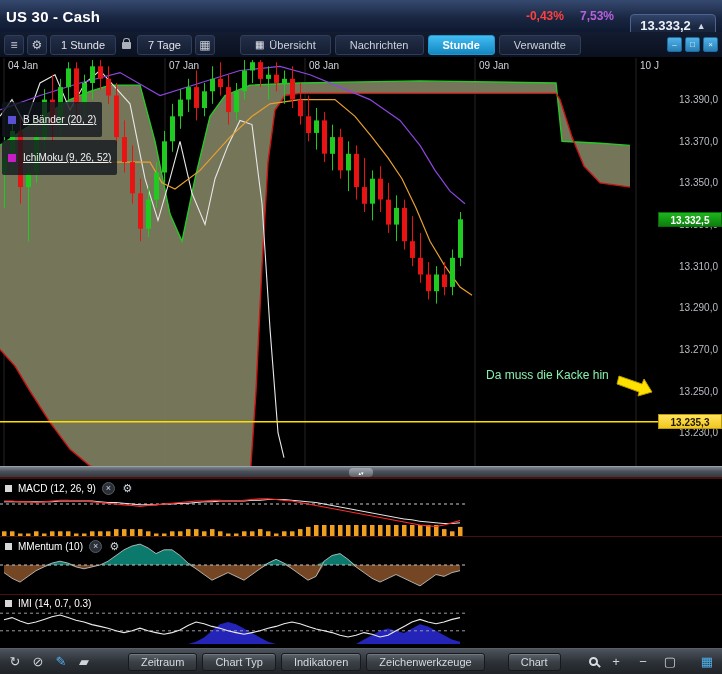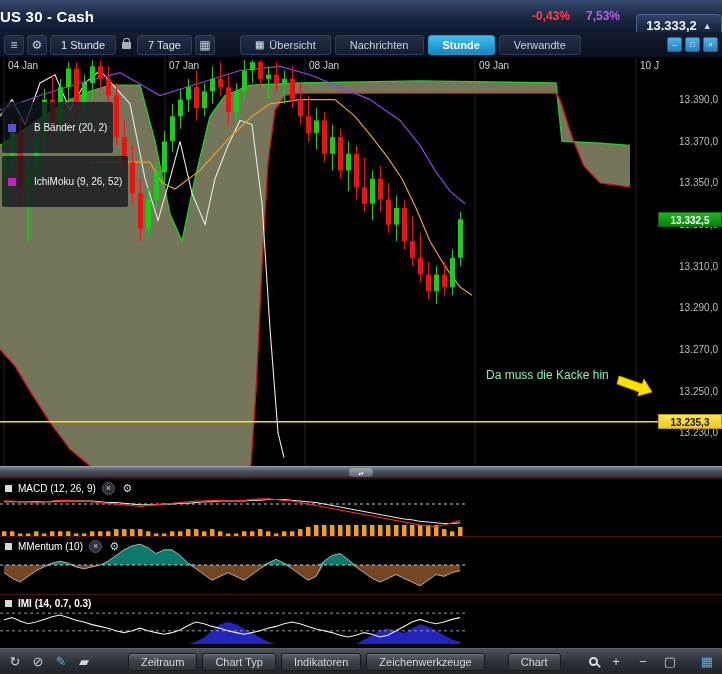--- a/index.html
+++ b/index.html
@@ -1,21 +1,21 @@
 <!DOCTYPE html>
 <html><head>
 <meta charset="utf-8">
 <style>
   html,body{margin:0;padding:0;background:#000;}
   body{font-family:"Liberation Sans",sans-serif;-webkit-font-smoothing:antialiased;}
   .app{position:relative;width:722px;height:674px;overflow:hidden;background:#000;}
 
   
   .top-bar{position:absolute;top:0;left:0;width:722px;height:32px;box-sizing:border-box;
-    background:linear-gradient(#35496f,#1a2742 55%,#0e1830);display:flex;align-items:center;padding:0 0;}
+    background:linear-gradient(#35496f,#1a2742 55%,#0e1830);display:flex;align-items:center;padding:0 6px;}
   .title{font-size:15px;font-weight:bold;color:#ffffff;letter-spacing:.2px;}
   .hdr-right{margin-left:auto;display:flex;align-items:center;gap:16px;}
   .pct{font-size:12px;font-weight:bold;}
   .pct.red{color:#ff4040;}
   .pct.purple{color:#b95fe0;}
   .price-btn{height:24px;min-width:86px;box-sizing:border-box;display:flex;align-items:center;justify-content:center;gap:6px;
     background:linear-gradient(#32446c,#1b2842 55%,#15203a);border:1px solid #4d628e;border-radius:4px;
     font-size:13px;font-weight:bold;cursor:pointer;padding:0 8px;}
   .price-btn.sell{color:#f7c73f;}
   .price-btn.buy{color:#eef2f8;margin-top:19px;}
@@ -39,40 +39,40 @@
   .tab .tab-ico{font-size:10px;color:#e8edf4;}
   .win-group{margin-left:auto;display:flex;align-items:center;}
   .win-btn{width:13px;height:13px;margin-left:3px;display:flex;align-items:center;justify-content:center;font-size:8px;color:#eaf6ff;
     background:linear-gradient(#4fb3e8,#2a7fb8);border:1px solid #1c6a9e;border-radius:2px;cursor:pointer;}
 
   
   .chart-area{position:absolute;top:58px;left:0;width:722px;height:408px;background:#000;}
   .chart-area svg{position:absolute;top:0;left:0;}
   svg text{font-family:"Liberation Sans",sans-serif;}
   .legend{position:absolute;top:44px;left:2px;z-index:4;}
-  .legend-item{display:flex;align-items:center;gap:18px;background:rgba(16,20,30,.78);padding:20px 6px;margin-bottom:3px;
-    font-size:10px;color:#f0f0f0;border-radius:2px;width:max-content;cursor:pointer;}
+  .legend-item{display:flex;align-items:center;gap:7px;background:rgba(16,20,30,.78);padding:12px 6px;margin-bottom:3px;
+    font-size:10px;color:#f0f0f0;border-radius:2px;width:max-content;cursor:pointer;text-decoration:underline;}
   .legend-sq{width:8px;height:8px;display:inline-block;}
   .annotation{position:absolute;left:486px;top:310px;font-size:12px;color:#86efac;z-index:4;white-space:nowrap;text-align:center;}
   .price-badge{position:absolute;right:0;width:64px;height:15px;box-sizing:border-box;display:flex;align-items:flex-end;justify-content:center;
     font-size:10px;font-weight:bold;z-index:5;}
   .price-badge.current{background:linear-gradient(#1db41d,#0c800c);color:#fff;border:1px solid #0a6a0a;}
   .price-badge.order{background:linear-gradient(#ffe25e,#f2c71e);color:#201a00;border:1px solid #b89a10;cursor:pointer;}
 
   
   .splitter{position:absolute;top:466px;left:0;width:722px;height:12px;box-sizing:border-box;
     background:linear-gradient(#7c828b,#4a5059 45%,#34383f);border-top:1px solid #9aa0a8;border-bottom:1px solid #4a1010;}
   .splitter-handle{position:absolute;left:349px;top:1px;width:24px;height:9px;display:flex;align-items:center;justify-content:center;gap:1px;
     background:linear-gradient(#a2a8b0,#5a6068);border-radius:4px;font-size:5px;color:#fff;cursor:row-resize;}
 
   
   .panel{position:absolute;left:0;width:722px;box-sizing:border-box;background:#000;border-top:1px solid #4a1010;}
   #panel-macd{top:478px;height:58px;}
   #panel-mm{top:536px;height:58px;}
-  #panel-imi{top:594px;height:54px;font-weight:bold;}
+  #panel-imi{top:594px;height:54px;}
   .panel svg{position:absolute;top:1px;left:0;}
   .panel-header{position:absolute;top:3px;left:5px;display:flex;align-items:center;gap:6px;font-size:10px;color:#ffffff;z-index:3;}
   .bullet{width:7px;height:7px;background:#d8d8d8;display:inline-block;}
   .picon{width:13px;height:13px;box-sizing:border-box;border-radius:50%;background:#2a2e36;color:#cfd3da;font-size:9px;line-height:1;
     display:flex;align-items:center;justify-content:center;border:1px solid #565c66;cursor:pointer;}
   .picon.gear{background:none;border:none;border-radius:0;font-size:11px;}
 
   
   .bottom-bar{position:absolute;top:648px;left:0;width:722px;height:26px;box-sizing:border-box;
     background:linear-gradient(#4d535c,#2b3036 55%,#202429);border-top:1px solid #5a6068;

